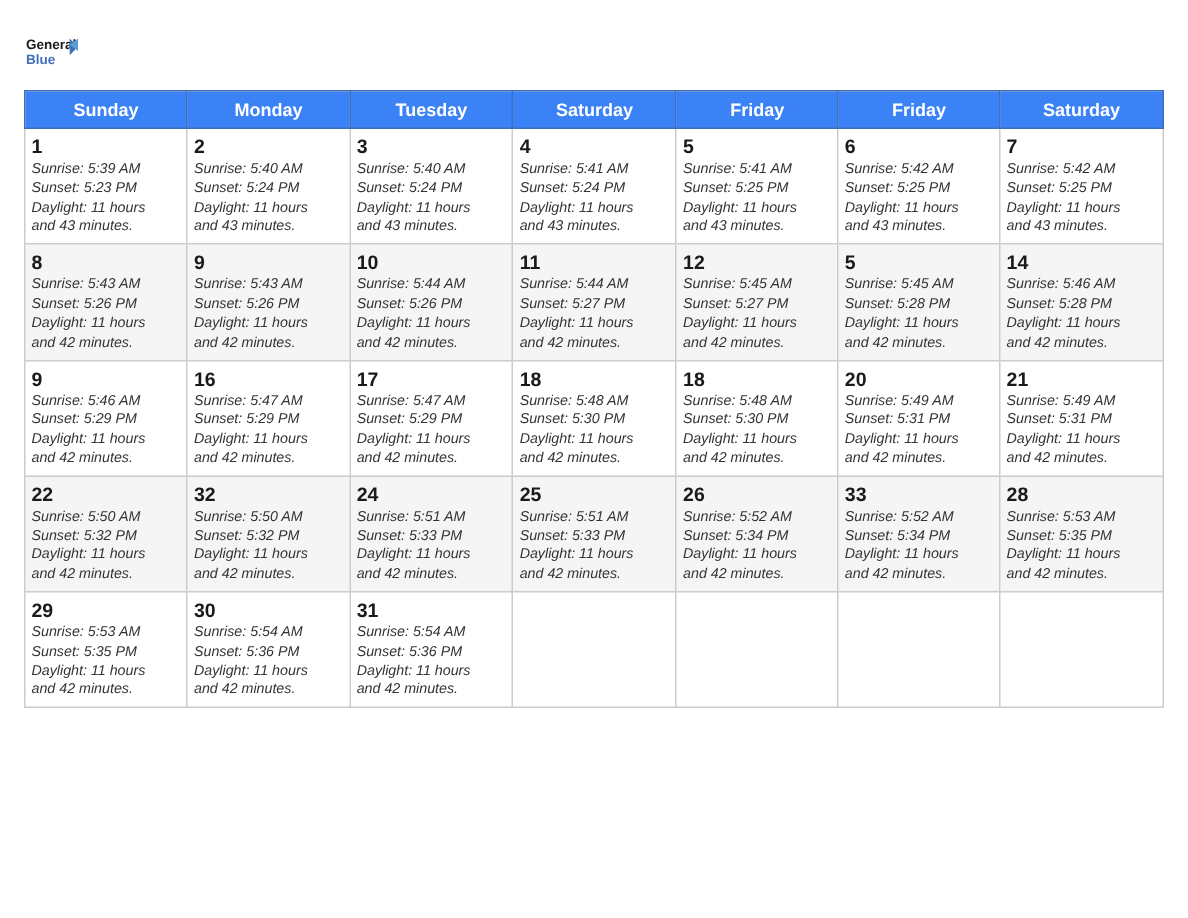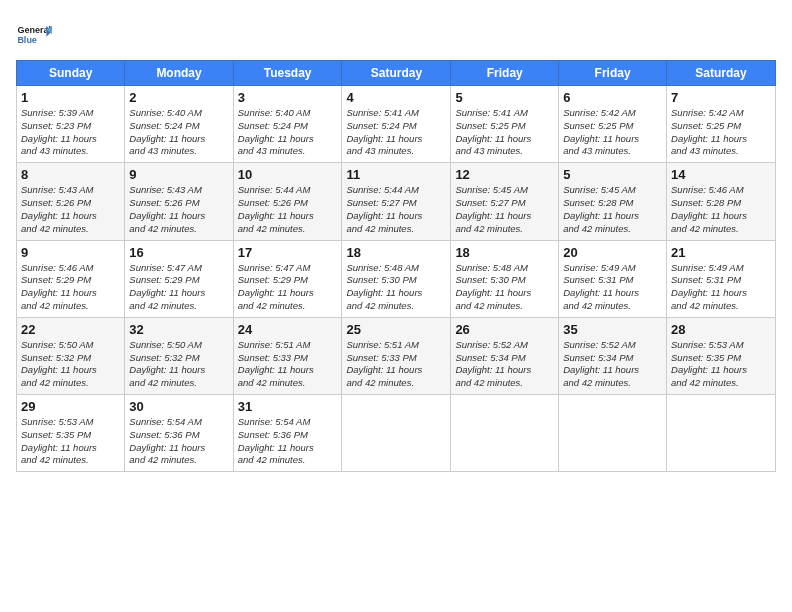--- a/index.html
+++ b/index.html
@@ -218,21 +218,21 @@
         </td>
         <td>
           <span class="day-num">25</span>
           <div class="day-info">Sunrise: 5:51 AM<br>Sunset: 5:33 PM<br>Daylight: 11 hours<br>and 42 minutes.</div>
         </td>
         <td>
           <span class="day-num">26</span>
           <div class="day-info">Sunrise: 5:52 AM<br>Sunset: 5:34 PM<br>Daylight: 11 hours<br>and 42 minutes.</div>
         </td>
         <td>
-          <span class="day-num">35</span>
+          <span class="day-num">33</span>
           <div class="day-info">Sunrise: 5:52 AM<br>Sunset: 5:34 PM<br>Daylight: 11 hours<br>and 42 minutes.</div>
         </td>
         <td>
           <span class="day-num">28</span>
           <div class="day-info">Sunrise: 5:53 AM<br>Sunset: 5:35 PM<br>Daylight: 11 hours<br>and 42 minutes.</div>
         </td>
       </tr>
       <tr>
         <td>
           <span class="day-num">29</span>

